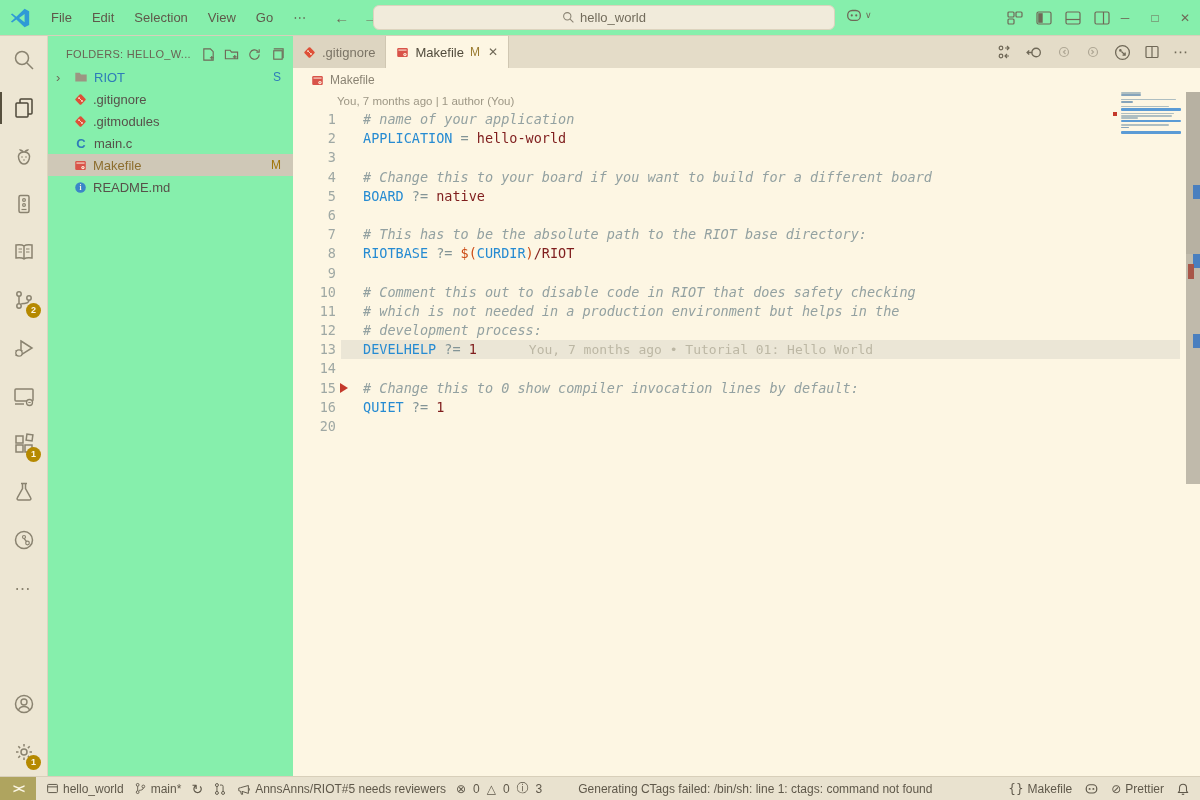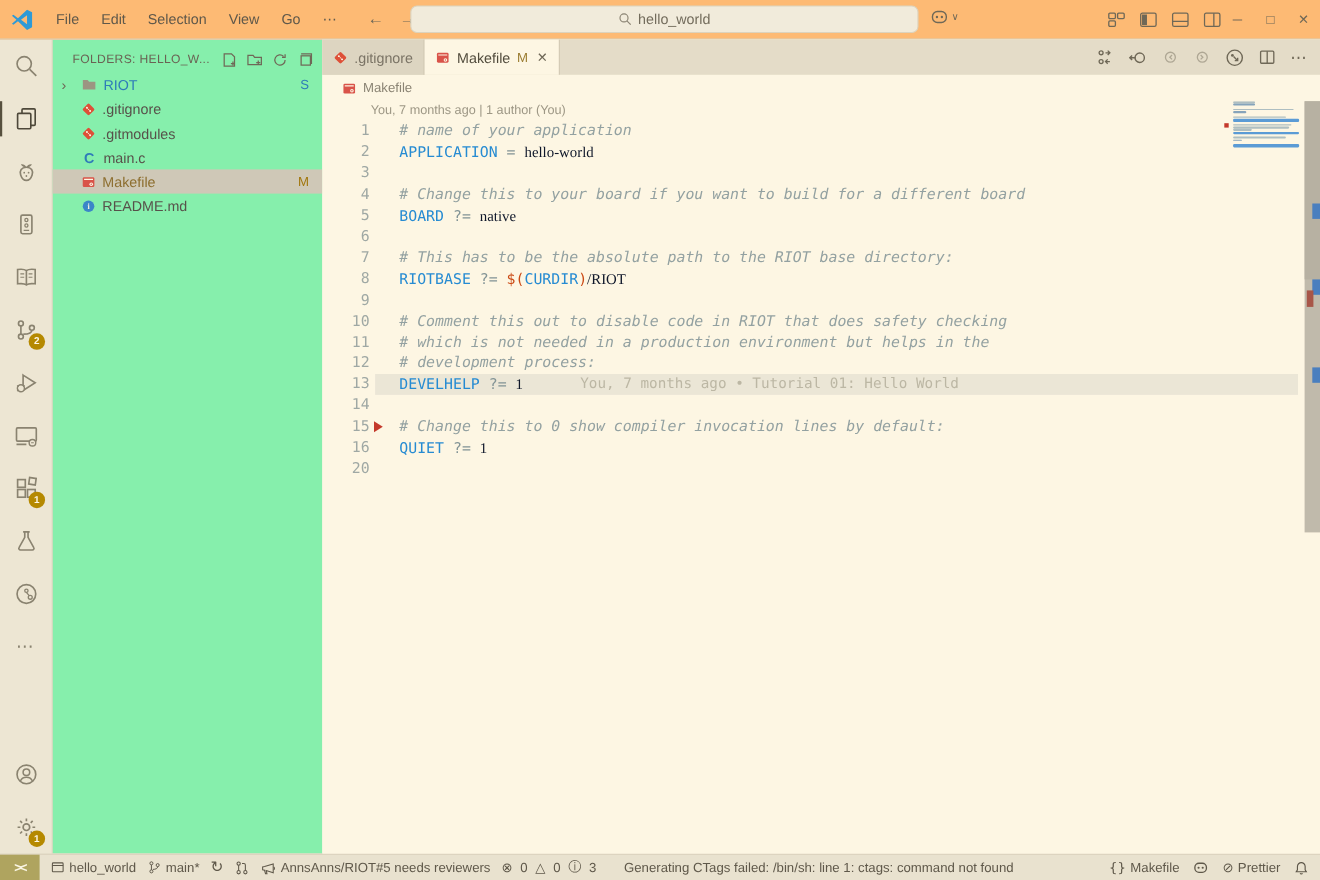--- a/index.html
+++ b/index.html
@@ -1,21 +1,21 @@
 <!DOCTYPE html>
 <html><head>
 <meta charset="utf-8">
 <style>
   * { margin:0; padding:0; box-sizing:border-box; }
   html,body { width:1200px; height:800px; overflow:hidden; }
   body { font-family:"Liberation Sans", sans-serif; background:#FDF6E3; color:#57514a; }
   .app { position:relative; width:1200px; height:800px; display:flex; flex-direction:column; }
 
   
-  .titlebar { position:relative; height:36px; flex:0 0 36px; background:#fdba74; border-bottom:1px solid #D8CFBA; display:flex; align-items:center; font-size:13px; color:#5f584a; }
+  .titlebar { position:relative; height:36px; flex:0 0 36px; background:#86efac; border-bottom:1px solid #D8CFBA; display:flex; align-items:center; font-size:13px; color:#5f584a; }
   .logo { width:22px; height:22px; margin:0 10px 0 9px; }
   .menu-item { padding:0 10px; line-height:34px; cursor:default; }
   .nav-arrows { display:flex; gap:14px; margin-left:18px; font-size:15px; color:#6f6857; }
   .searchbox { position:absolute; left:373px; top:5px; width:462px; height:25px; background:#F1EBDB; border:1px solid #DCD3BE; border-radius:6px; display:flex; align-items:center; justify-content:center; gap:5px; color:#736c5c; font-size:13px; }
   .copilot-wrap { position:absolute; left:845px; top:6px; display:flex; align-items:center; gap:2px; color:#6f6857; }
   .tb-right { position:absolute; right:90px; top:0; height:36px; display:flex; align-items:center; gap:13px; }
   .win-controls { position:absolute; right:0; top:0; height:36px; display:flex; }
   .win-controls span { width:30px; text-align:center; line-height:36px; font-size:12px; color:#6f6857; }
 
   
@@ -59,21 +59,21 @@
   .blame-header { height:18px; line-height:18px; padding-left:44px; color:#9d9785; font-size:11.5px; font-family:"Liberation Sans", sans-serif; }
   .line { position:relative; height:19.2px; line-height:19.2px; display:flex; white-space:pre; }
   .line .band { position:absolute; left:48px; right:20px; top:0; bottom:0; background:#EBE6D6; }
   .gutter { position:relative; width:43px; flex:0 0 43px; text-align:right; color:#9FA8A4; z-index:1; }
   .marker { position:absolute; left:47px; top:4px; width:0; height:0; border-top:5px solid transparent; border-bottom:5px solid transparent; border-left:8px solid #C4392B; z-index:2; }
   .code { margin-left:27px; z-index:1; color:#5a6e75; }
   .c { color:#93A1A1; font-style:italic; }
   .v { color:#268BD2; }
   .vu { color:#268BD2; text-decoration-style:wavy; text-decoration-color:#4a9bd8; text-decoration-thickness:1px; text-underline-offset:4px; }
   .o { color:#839496; }
-  .t { color:#0f172a;font-family:Liberation Serif, serif; }
+  .t { color:#7f1d1d; }
   .p { color:#CB4B16; }
   .k { color:#859900; }
   .blame-inline { color:#BCB7A4; margin-left:52px; font-size:13px; z-index:1; }
 
   
   .minimap { position:absolute; right:17px; top:0; width:62px; height:50px; }
   .mm-bar { position:absolute; height:1.6px; border-radius:1px; }
   .mm-dot { position:absolute; left:-8px; width:4px; height:4px; background:#C4392B; }
   .scrollbar { position:absolute; right:0; top:-4px; width:14px; height:396px; background:#C0BAAB; }
   .scrollbar .slider-top { position:absolute; left:0; right:0; top:0; height:166px; background:#B7B1A2; }
@@ -476,21 +476,21 @@
       <span>AnnsAnns/RIOT#5 needs reviewers</span>
     </div>
     <div class="st-item probs">
       <span class="glyph">⊗</span>
         <span>0</span>
       <span class="glyph">△</span>
         <span>0</span>
       <span class="glyph">ⓘ</span>
         <span>3</span>
     </div>
-    <div class="st-item" style="margin-left:22px">Generating CTags failed: /bin/sh: line 1: ctags: command not found</div>
+    <div class="st-item" style="margin-left:33px">Generating CTags failed: /bin/sh: line 1: ctags: command not found</div>
     <div class="st-right">
       <div class="st-item">
         <span class="glyph">{}</span>
         <span>Makefile</span>
       </div>
       <div class="st-item">
         <svg width="15" height="15" viewBox="0 0 20 20">
             <rect x="3" y="5" width="14" height="11" rx="5" fill="none" stroke="currentColor" stroke-width="1.6"></rect>
             <circle cx="7.5" cy="10.5" r="1.3" fill="currentColor"></circle>
             <circle cx="12.5" cy="10.5" r="1.3" fill="currentColor"></circle>

